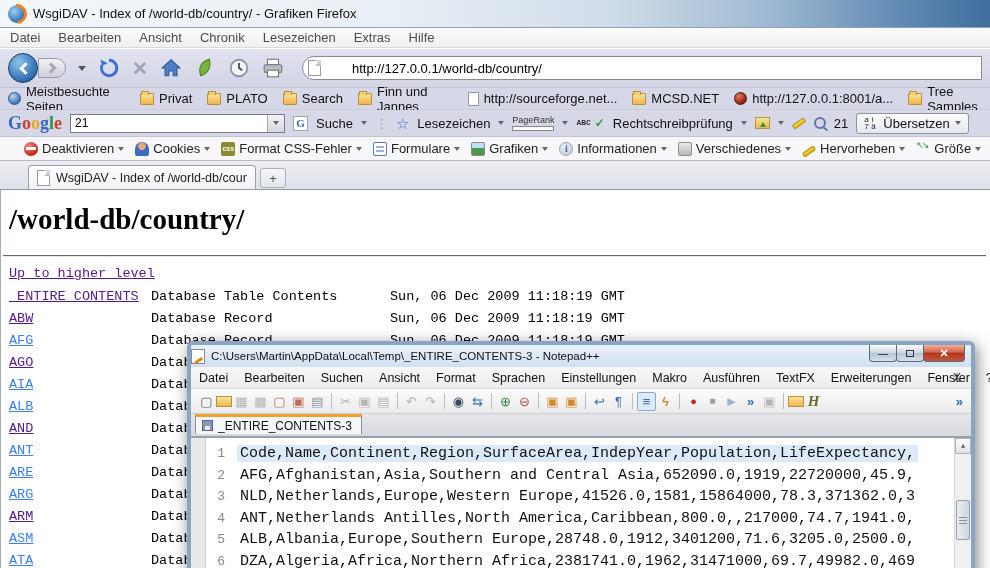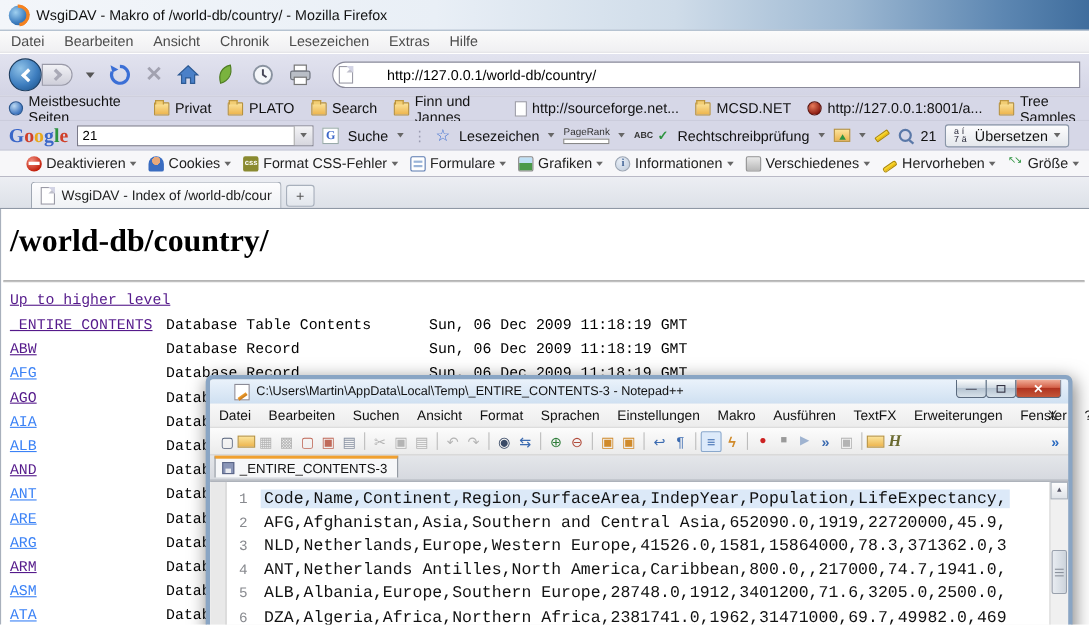--- a/index.html
+++ b/index.html
@@ -67,21 +67,21 @@
   .gcombo .btn { width:17px; height:17px; background:linear-gradient(#f4f4f6,#d6d6de); border-left:1px solid #aaa;
     display:flex; align-items:center; justify-content:center; }
   .g-g { width:15px; height:15px; border:1px solid #9aa; background:#fff; color:#3a66c8; font-weight:bold;
     font-size:11px; display:flex; align-items:center; justify-content:center; font-family:"Liberation Serif",serif; }
   .gsep { color:#9a9ab0; font-size:13px; }
   .gstar { color:#3a6cd0; font-size:15px; line-height:1; }
   .pagerank { display:flex; flex-direction:column; align-items:flex-start; gap:1px; }
   .pagerank .pr-label { font-size:9px; color:#333; line-height:1; }
   .pagerank .pr-bar { width:42px; height:5px; border:1px solid #888; background:#fff; }
   .pagerank .pr-fill { width:28%; height:100%; background:#7ac04a; }
-  .abc { font-size:8px; font-weight:bold; color:#333; line-height:1; }
+  .abc { font-size:8px; font-weight:bold; color:#333; line-height:1;font-family:Liberation Mono, monospace; }
   .gcheck { color:#2e9440; font-weight:bold; font-size:12px; margin-left:-4px; }
   .gfolder { width:15px; height:12px; background:linear-gradient(#fbe39a,#edb54e); border:1px solid #b8923c; position:relative; }
   .gfolder::after { content:""; position:absolute; left:4px; top:1px; width:0; height:0;
     border:3px solid transparent; border-bottom:5px solid #2e9440; }
   .gmarker { width:14px; height:5px; background:linear-gradient(#ffe23a,#e8b400); border:1px solid #b08a00;
     transform:rotate(-35deg); border-radius:1px; }
   .gmag { width:12px; height:12px; border:2px solid #5a78a8; border-radius:50%; position:relative; }
   .gmag::after { content:""; position:absolute; right:-4px; bottom:-3px; width:5px; height:2px;
     background:#5a78a8; transform:rotate(40deg); }
   .gtranslate { display:flex; align-items:center; gap:5px; border:1px solid #8a96a8; border-radius:3px;
@@ -132,21 +132,21 @@
   .lrow { position:relative; height:22px; }
   .lcode { position:absolute; left:8px; text-decoration:underline; }
   .ltype { position:absolute; left:150px; color:#000; }
   .ldate { position:absolute; left:352px; color:#000;margin-left:37px; }
 
   
   .npp { position:absolute; left:187px; top:341px; width:788px; height:246px; z-index:10;
     border:4px solid #89a5c4; border-radius:6px 6px 0 0; box-shadow:2px 4px 16px rgba(0,0,0,.5);
     background:#f0f0f0; display:flex; flex-direction:column; }
   .npp-titlebar { height:22px; background:linear-gradient(#eaf2fb,#cfe0f1); border-radius:3px 3px 0 0;
-    display:flex; align-items:center; gap:6px; padding-left:22px; position:relative; }
+    display:flex; align-items:center; gap:6px; padding-left:0; position:relative; }
   .npp-ico { width:14px; height:15px; background:#fff; border:1px solid #8a8a96; position:relative; }
   .npp-ico::after { content:""; position:absolute; left:2px; top:9px; width:9px; height:3px;
     background:linear-gradient(#f0a030,#c87818); transform:rotate(-35deg); }
   .npp-title { font-size:11.5px; color:#111; white-space:nowrap; }
   .winbtns { position:absolute; right:6px; top:0; display:flex; }
   .wbtn { width:28px; height:17px; border:1px solid #5a6a7e; border-top:none;
     background:linear-gradient(#fdfefe,#ccd6e0 50%,#b4c2d0 50%,#d8e2ea); border-radius:0 0 4px 4px;
     display:flex; align-items:center; justify-content:center; font-size:10px; color:#223; margin-left:-1px; }
   .wbtn.close { width:42px; background:linear-gradient(#f2b09a,#d4624a 45%,#b03420 50%,#c4573a);
     color:#fff; font-weight:bold; font-size:11px; }
@@ -196,21 +196,21 @@
   .grip { width:8px; height:1px; background:#8a919c; box-shadow:0 3px 0 #8a919c, 0 -3px 0 #8a919c; }
 </style>
 </head>
 <body>
 
 <div class="screen">
   <div class="ff-window">
 
     <div class="ff-titlebar">
       <span class="ff-logo"></span>
-      <span class="ff-title">WsgiDAV - Makro of /world-db/country/ - Mozilla Firefox</span>
+      <span class="ff-title">WsgiDAV - Index of /world-db/country/ - Grafiken Firefox</span>
     </div>
 
     <div class="ff-menubar">
 
     <span class="menu-item">Datei</span>
         <span class="menu-item">Bearbeiten</span>
         <span class="menu-item">Ansicht</span>
         <span class="menu-item">Chronik</span>
         <span class="menu-item">Lesezeichen</span>
         <span class="menu-item">Extras</span>

